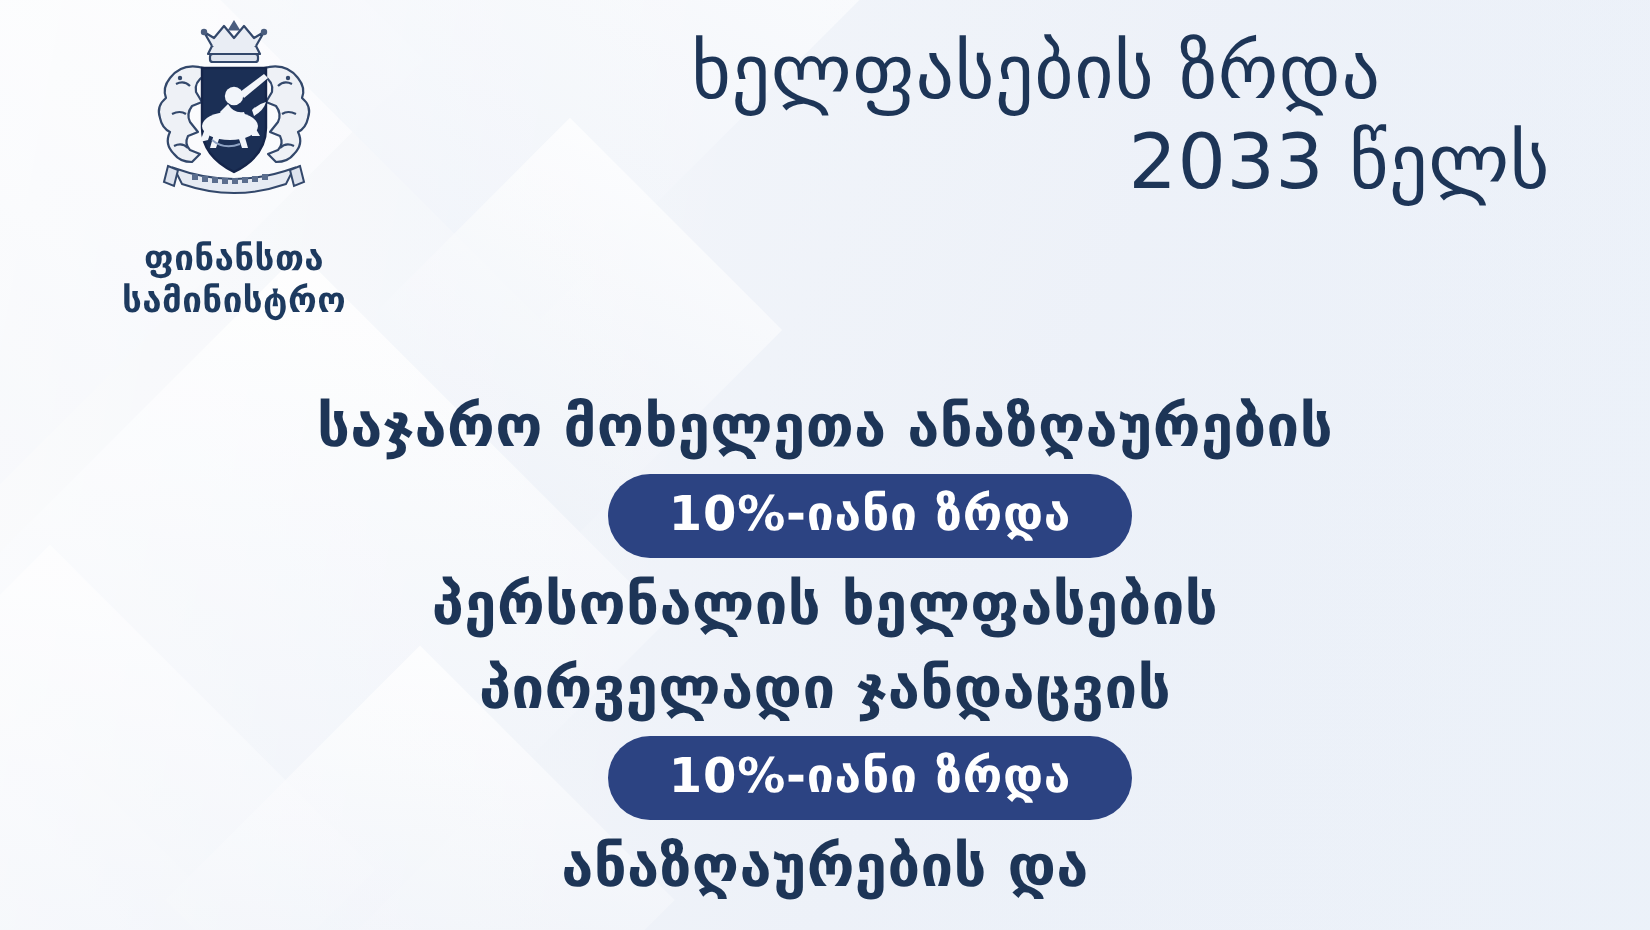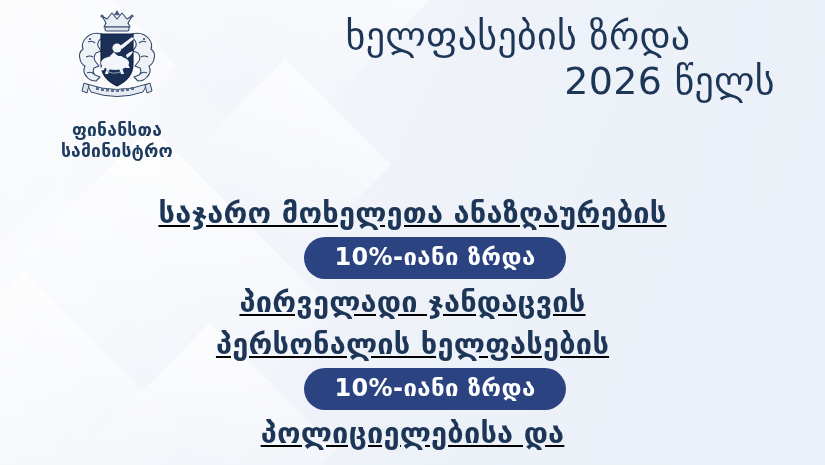--- a/index.html
+++ b/index.html
@@ -89,21 +89,20 @@
   }
   .title-line.second { text-align: right; padding-right: 8px; }
 
   
   .content {
     position: absolute;
     left: 0; right: 0;
     top: 192px;
     text-align: center;
     z-index: 5;
-    text-decoration: underline;
   }
   .line {
     font-size: 29px;
     font-weight: bold;
     color: #1d3557;
     line-height: 1.45;
     letter-spacing: .2px;
   }
   .badge-row { margin: 3px 0 2px; padding-left: 45px; }
   .badge {
@@ -189,33 +188,33 @@
         </g>
       </g>
     </svg>
 
     <div class="brand-name">ფინანსთა
 სამინისტრო</div>
   </div>
 
   <div class="title-block">
     <div class="title-line">ხელფასების ზრდა</div>
-    <div class="title-line second">2026 წელს</div>
+    <div class="title-line second">2033 წელს</div>
   </div>
 
   <div class="content">
     <div class="line">საჯარო მოხელეთა ანაზღაურების</div>
 
     <div class="badge-row">
       <span class="badge">10%-იანი ზრდა</span>
     </div>
 
+    <div class="line">პერსონალის ხელფასების</div>
     <div class="line">პირველადი ჯანდაცვის</div>
-    <div class="line">პერსონალის ხელფასების</div>
 
     <div class="badge-row">
       <span class="badge">10%-იანი ზრდა</span>
     </div>
 
-    <div class="line">პოლიციელებისა და</div>
+    <div class="line">ანაზღაურების და</div>
   </div>
 
 </div>
 
 </body></html>

